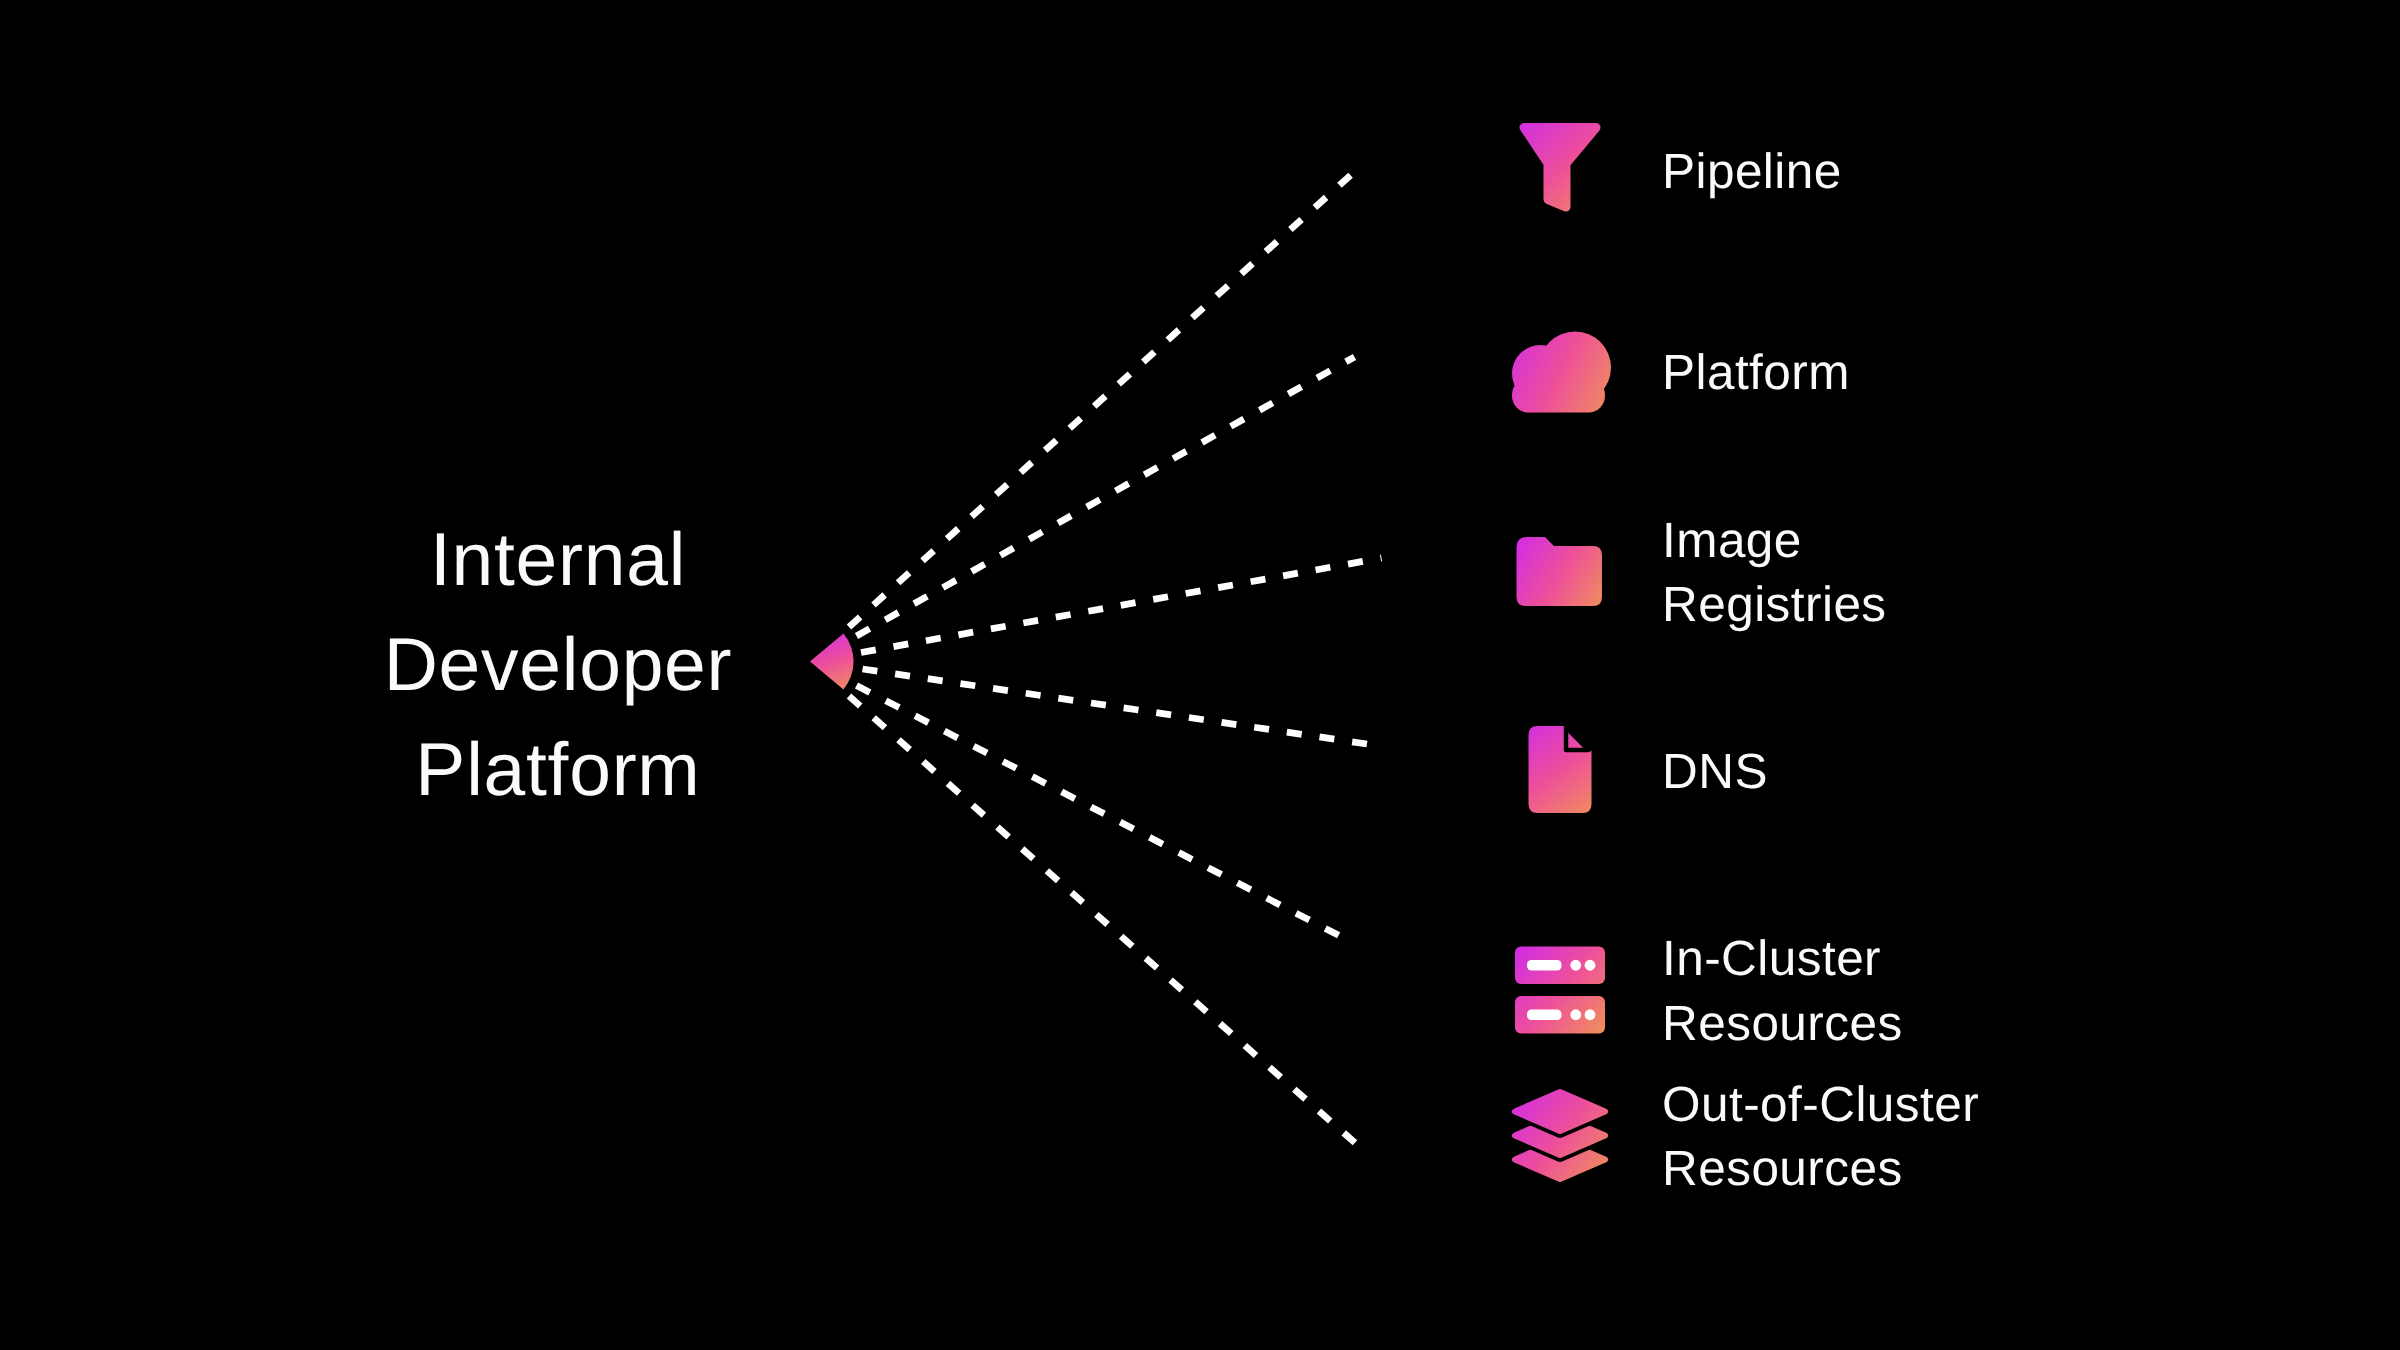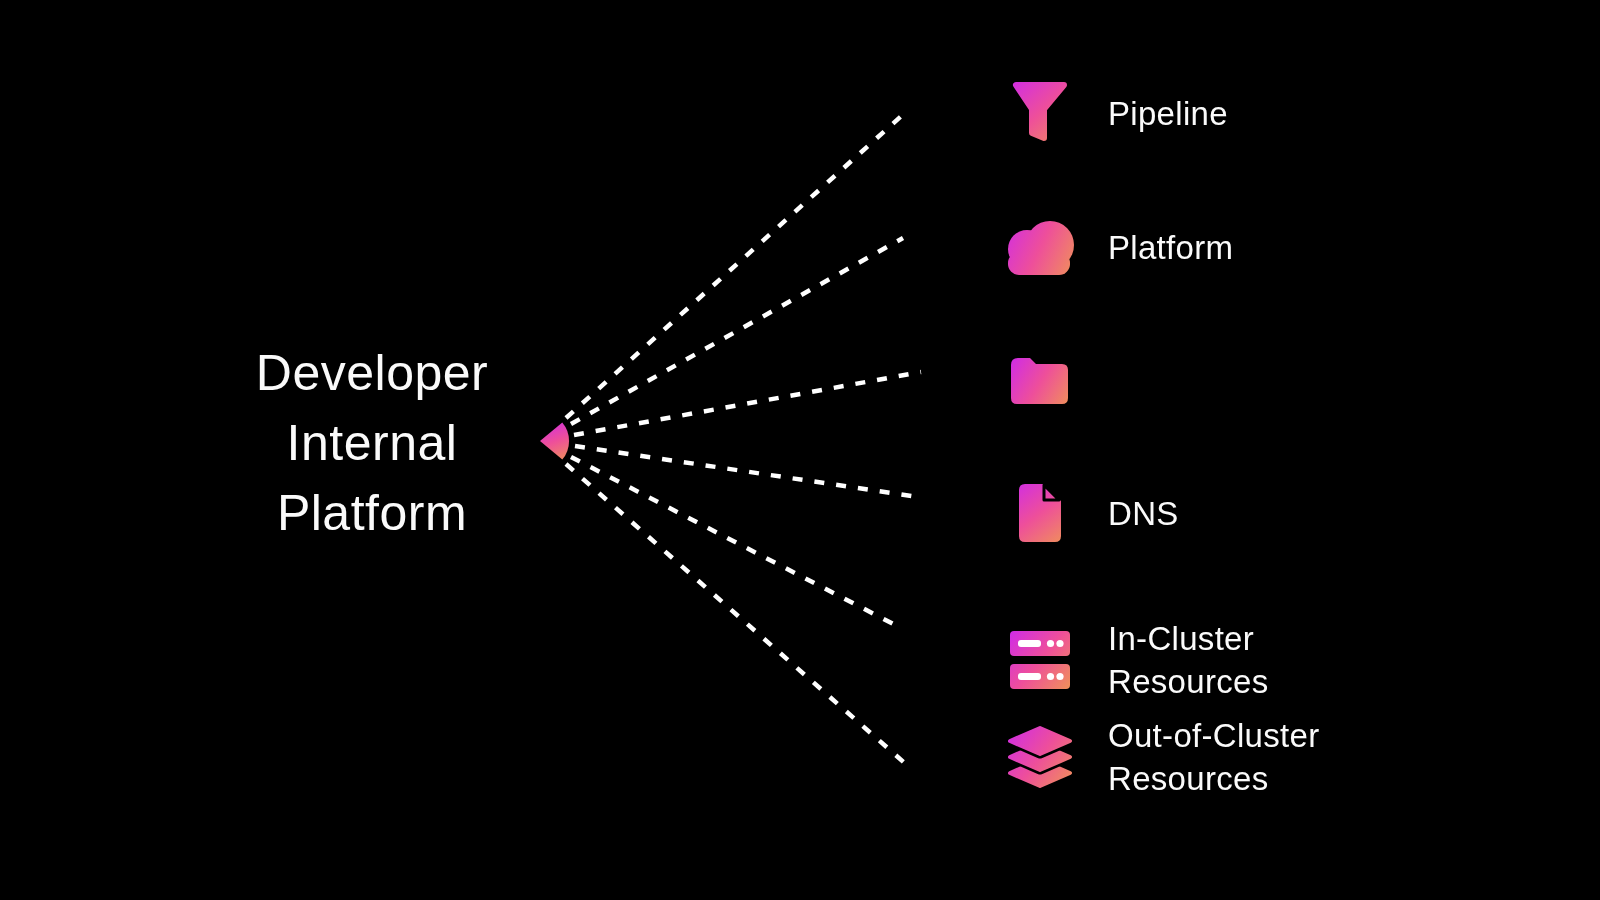--- a/index.html
+++ b/index.html
@@ -51,22 +51,22 @@
     letter-spacing: 0.3px;
     white-space: nowrap;
   }
 </style>
 </head>
 <body>
 
 <div class="canvas">
 
   <div class="hub-title">
+    <div>Internal</div>
     <div>Developer</div>
-    <div>Internal</div>
     <div>Platform</div>
   </div>
 
   <svg class="overlay-svg">
     <defs>
       <linearGradient id="g-wedge" gradientUnits="userSpaceOnUse" x1="548" y1="420" x2="564" y2="462">
         <stop offset="0" stop-color="#d12de4"></stop>
         <stop offset="0.5" stop-color="#ee4f9a"></stop>
         <stop offset="1" stop-color="#f0905a"></stop>
       </linearGradient>
@@ -124,20 +124,24 @@
         <defs>
           <linearGradient id="g-folder" gradientUnits="userSpaceOnUse" x1="0" y1="8" x2="62" y2="46">
             <stop offset="0" stop-color="#d12de4"></stop>
             <stop offset="0.5" stop-color="#ee4f9a"></stop>
             <stop offset="1" stop-color="#f0905a"></stop>
           </linearGradient>
         </defs>
         <path d="M2 9 Q2 2 9 2 L21 2 L27 8 L53 8 Q59 8 59 14 L59 42 Q59 48 53 48 L8 48 Q2 48 2 42 Z" fill="url(#g-folder)"></path>
       </svg>
     </div>
+    <div class="label">
+      <div>Image</div>
+      <div>Registries</div>
+    </div>
   </div>
 
   <div class="item" style="top:468px;">
     <div class="iconbox">
       <svg width="46" height="62" viewBox="0 0 46 62">
         <defs>
           <linearGradient id="g-file" gradientUnits="userSpaceOnUse" x1="0" y1="0" x2="46" y2="62">
             <stop offset="0" stop-color="#d12de4"></stop>
             <stop offset="0.5" stop-color="#ee4f9a"></stop>
             <stop offset="1" stop-color="#f0905a"></stop>

